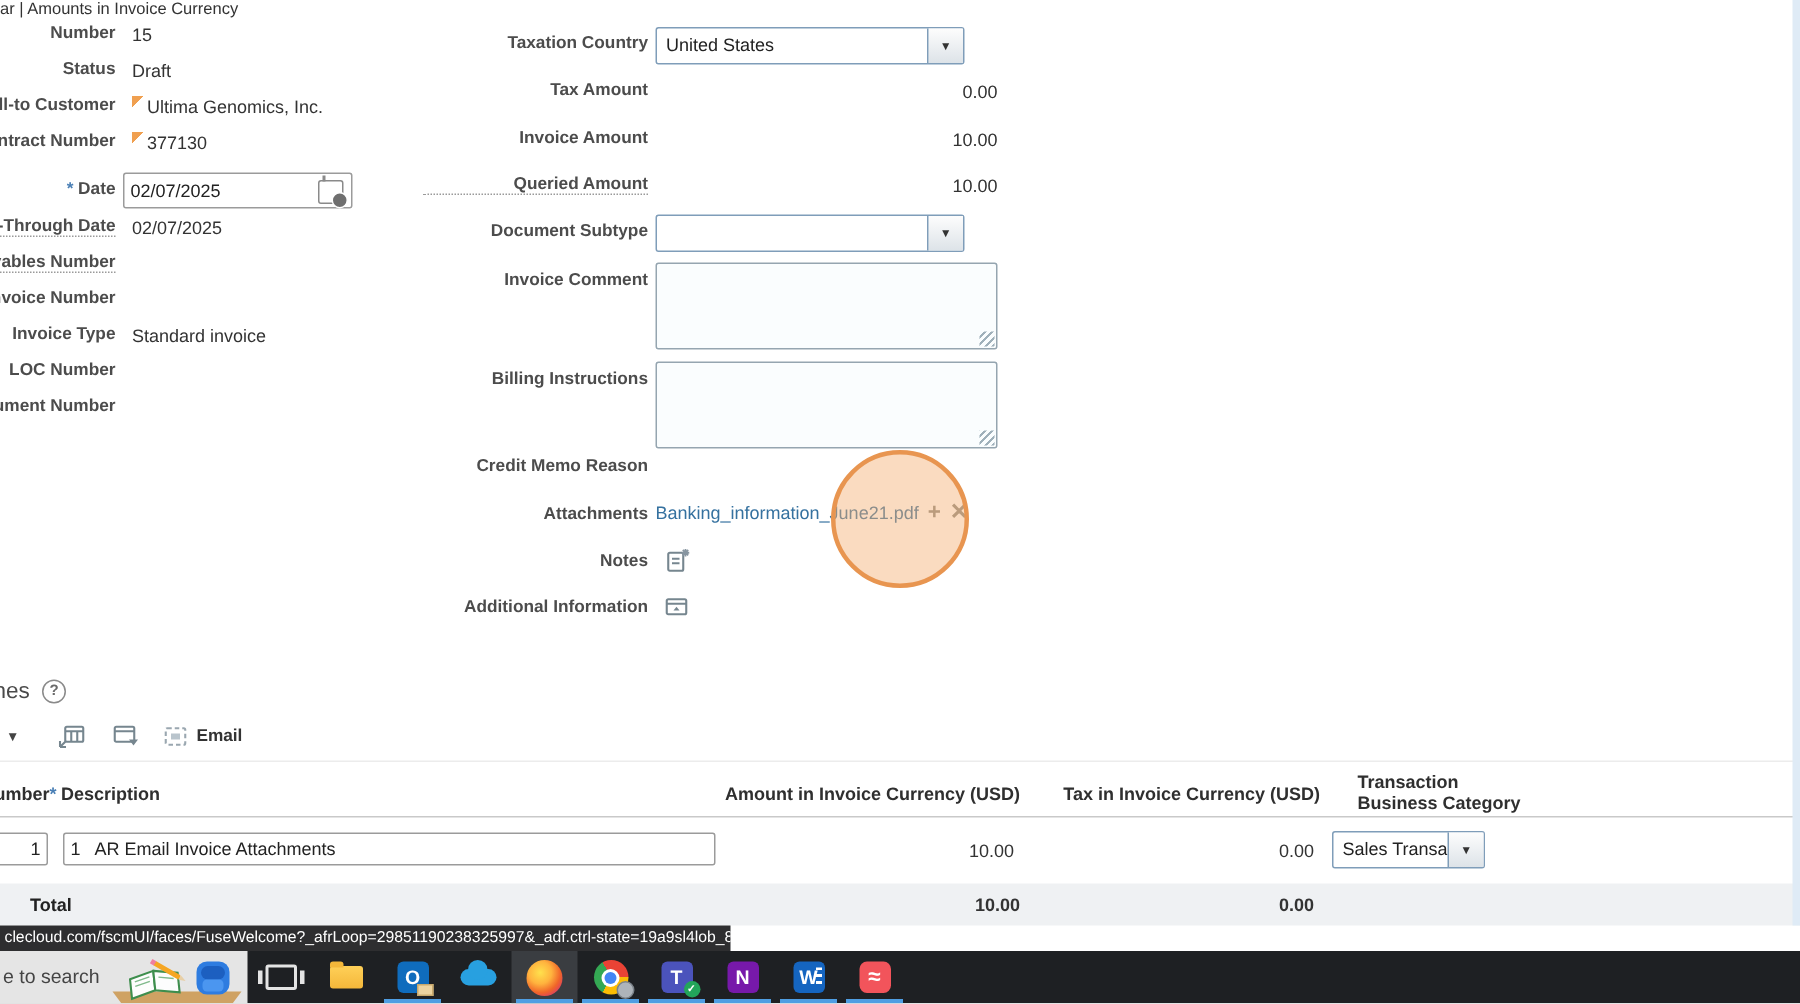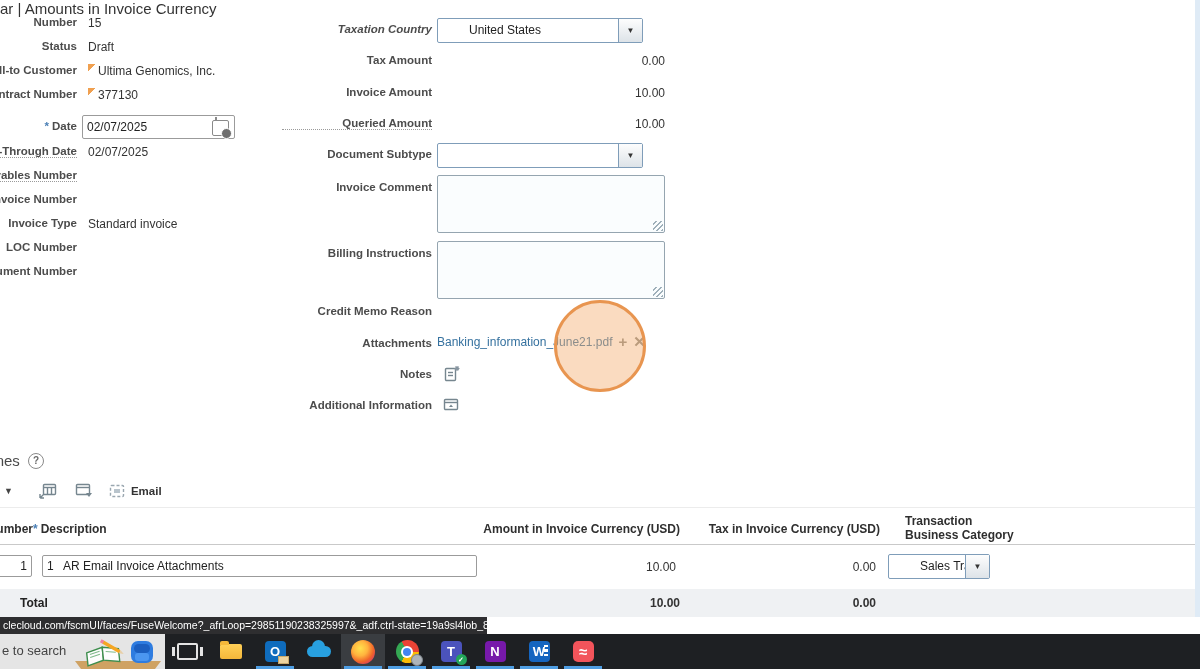--- a/index.html
+++ b/index.html
@@ -14,21 +14,21 @@
   .llbl{position:absolute;left:-83px;width:160px;text-align:right;}
   .lval{position:absolute;left:88px;}
   .rlbl{position:absolute;left:282px;width:150px;text-align:right;}
   .ramt{position:absolute;left:437px;width:228px;text-align:right;font-size:12px;}
   .flag{display:inline-block;width:8px;height:8px;margin-right:2px;vertical-align:3px;
         background:linear-gradient(135deg,#f0a050 50%,transparent 50%);}
   
   .tbox{position:absolute;box-sizing:border-box;border:1px solid #9b9b9b;border-radius:2px;
         background:#fff;font-family:"Liberation Sans",sans-serif;font-size:12px;color:#222;padding:0 4px;}
   .selbox{position:absolute;box-sizing:border-box;border:1px solid #7f9db9;border-radius:2px;
-          background:#fff;display:flex;align-items:stretch;height:25px;padding-left:25px;}
+          background:#fff;display:flex;align-items:stretch;height:25px;}
   .selval{flex:1;font-size:12px;color:#222;padding:4px 2px 0 6px;white-space:nowrap;overflow:hidden;}
   .selbtn{width:23px;border-left:1px solid #7f9db9;background:linear-gradient(#fdfdfd,#dde3e8);
           display:flex;align-items:center;justify-content:center;font-size:8px;color:#333;cursor:pointer;}
   .tarea{position:absolute;box-sizing:border-box;border:1px solid #95a5b0;border-radius:2px;
          background:#fafdfe;resize:none;outline:none;}
   .grip{position:absolute;width:10px;height:10px;background:
         repeating-linear-gradient(135deg,transparent 0 2px,#9fb0ba 2px 3.5px);}
   
   .dateicon{position:absolute;width:15px;height:14px;border:1.5px solid #8a8a8a;border-radius:2px;background:#fff;}
   .dateicon:before{content:"";position:absolute;left:2px;top:-4px;width:2px;height:4px;background:#8a8a8a;}
@@ -84,21 +84,21 @@
                  background:repeating-linear-gradient(#fff 0 2px,transparent 2px 4.5px);}
   .g-scribe{background:#f2545b;font-size:15px;border-radius:5px;}
   .scrollbar{position:absolute;right:0;top:0;width:5px;height:617px;background:#dfebf6;}
   .tbicon{stroke:#76868f;fill:none;stroke-width:1.4;}
 </style>
 </head>
 <body>
 
 <div class="screen">
 
-  <div class="abs" style="left:0;top:0;font-size:15px;color:#333;">ar | Amounts in Invoice Currency</div>
+  <div class="abs" style="left:0;top:0;font-size:11px;color:#333;">ar | Amounts in Invoice Currency</div>
 
   <div class="abs" style="left:0;top:0;width:320px;height:300px;">
 
     <div class="abs" style="top:16px;left:0;width:320px;">
       <span class="lbl llbl" style="top:0;">Number</span>
       <span class="val lval" style="top:0;">15</span>
     </div>
 
     <div class="abs" style="top:40px;left:0;width:320px;">
       <span class="lbl llbl" style="top:0;">Status</span>
@@ -143,21 +143,21 @@
       <span class="lbl llbl" style="top:0;">LOC Number</span>
     </div>
 
     <div class="abs" style="top:265px;left:0;width:320px;">
       <span class="lbl llbl" style="top:0;">Document Number</span>
     </div>
   </div>
 
   <div class="abs" style="left:0;top:0;width:700px;height:430px;">
 
-    <span class="lbl rlbl" style="top:23px;font-style:italic;">Taxation Country</span>
+    <span class="lbl rlbl" style="top:23px;">Taxation Country</span>
     <div class="selbox" style="left:437px;top:18px;width:206px;">
       <span class="selval">United States</span>
       <span class="selbtn">▼</span>
     </div>
 
     <span class="lbl rlbl" style="top:54px;">Tax Amount</span>
     <span class="ramt" style="top:54px;">0.00</span>
 
     <span class="lbl rlbl" style="top:86px;">Invoice Amount</span>
     <span class="ramt" style="top:86px;">10.00</span>

